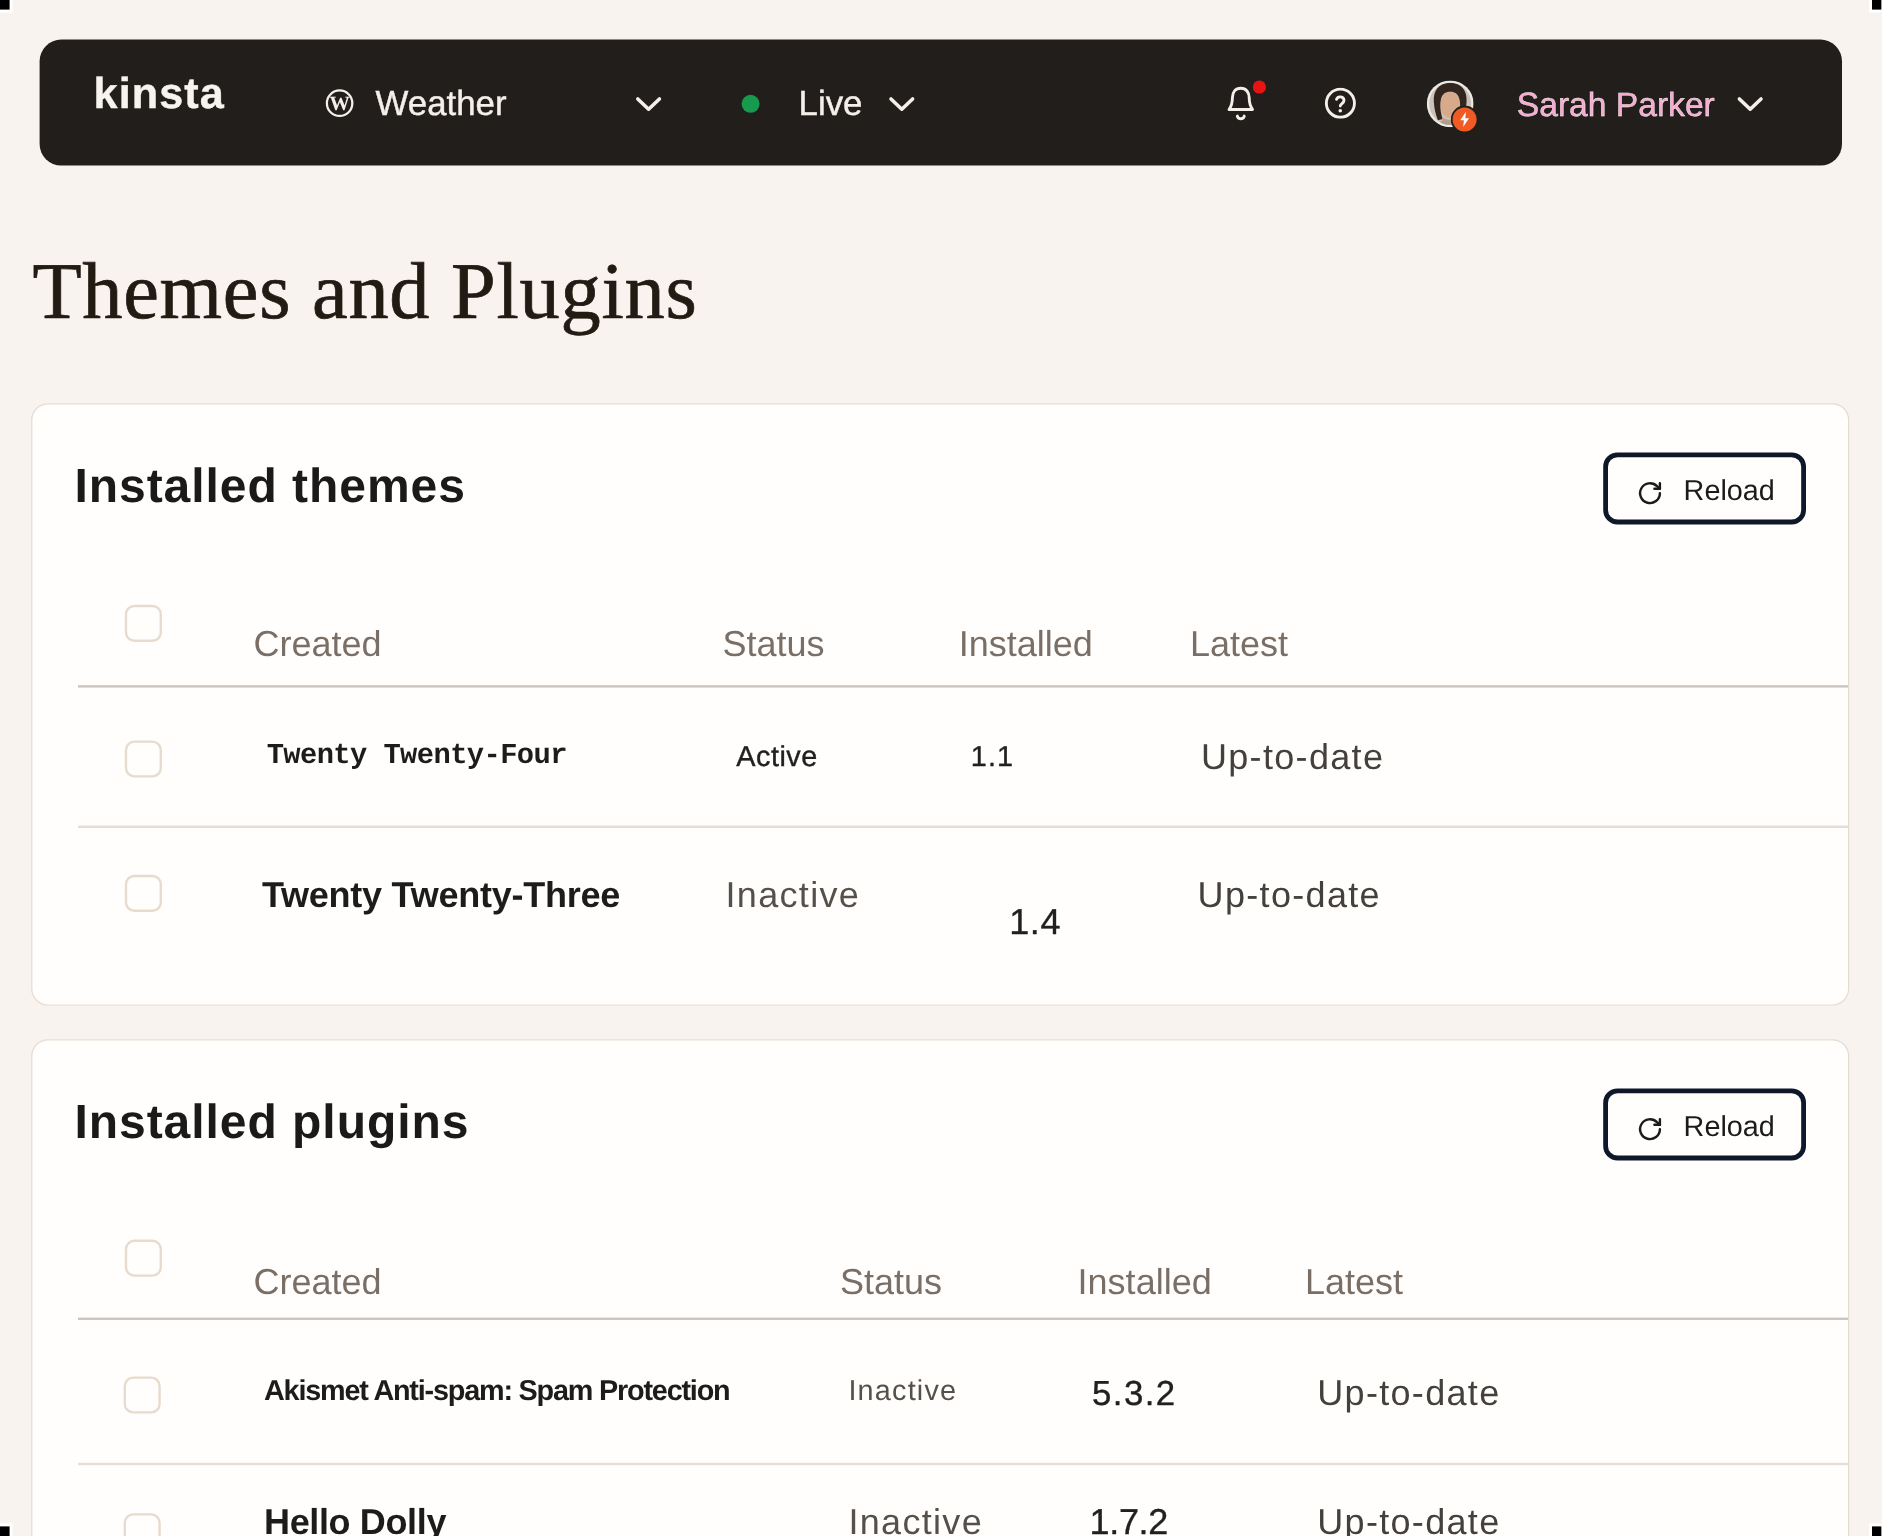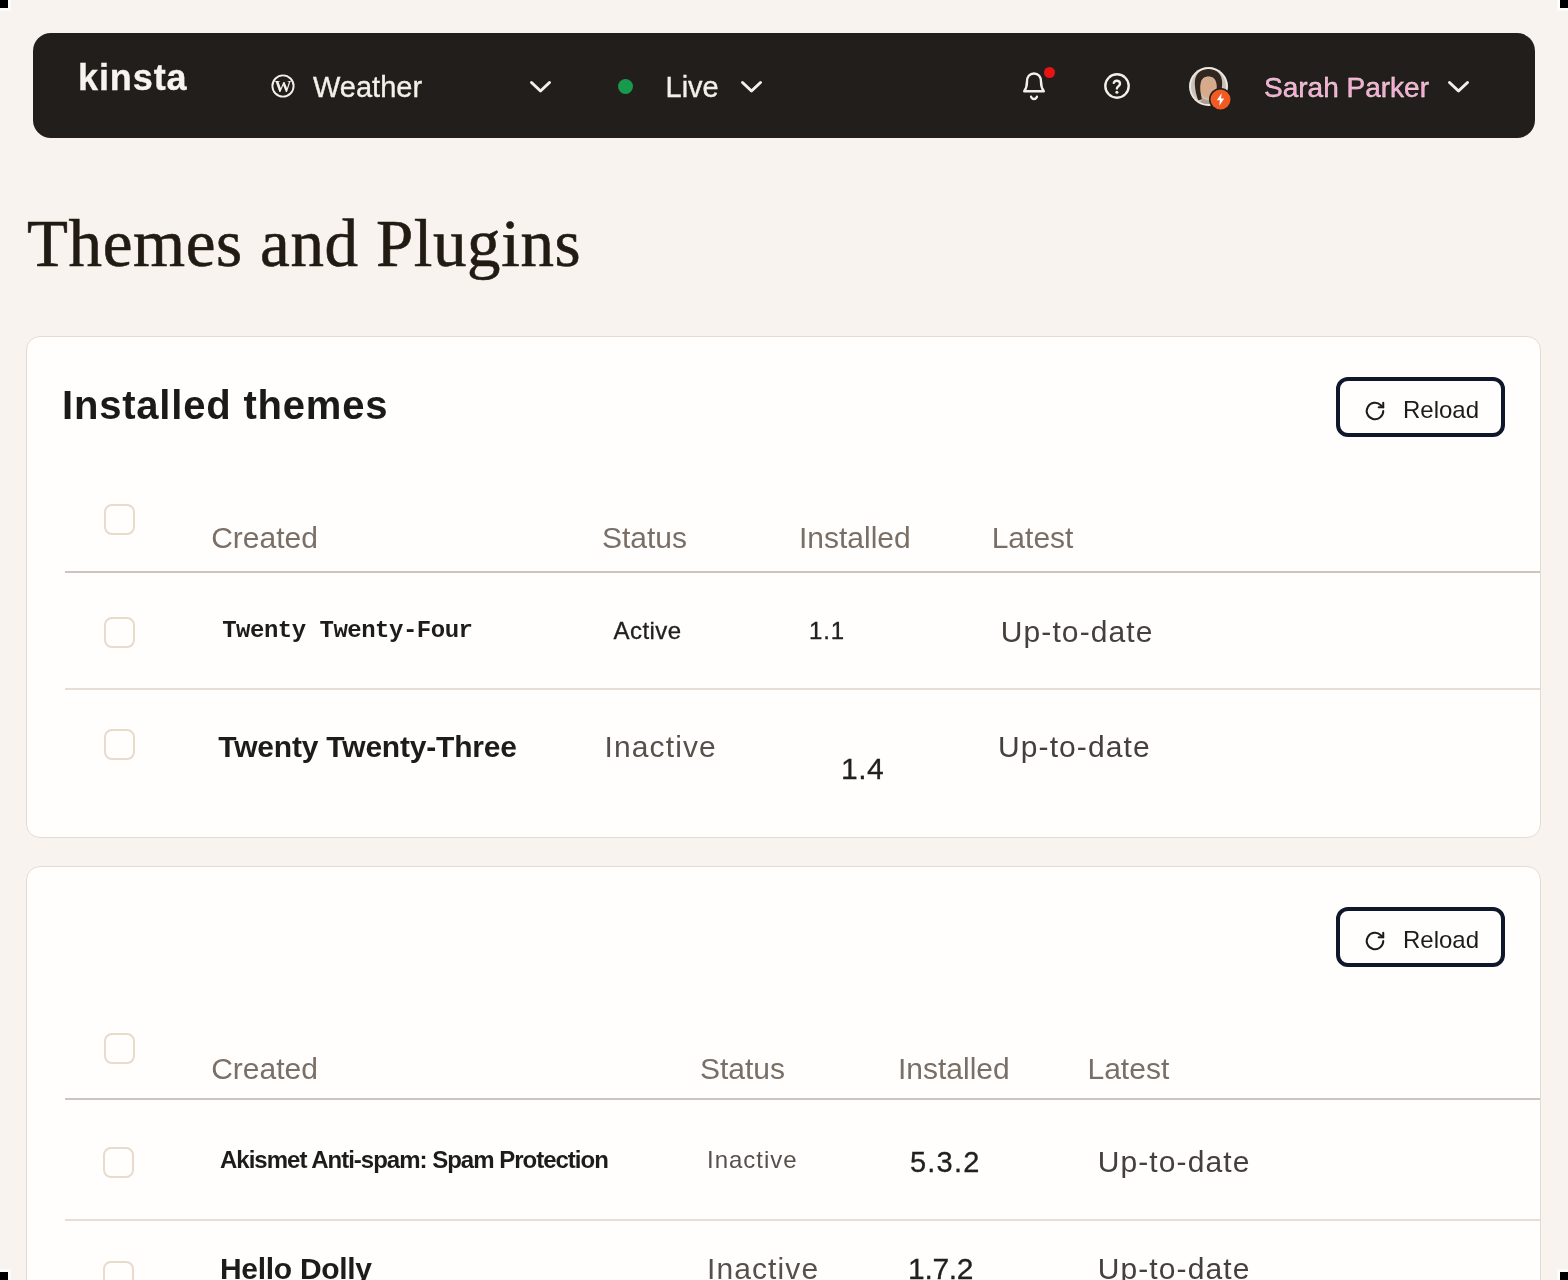--- a/index.html
+++ b/index.html
@@ -113,20 +113,21 @@
     <div class="divider d2" style="left:38px; right:0; top:351px;"></div>
 
     <div class="cb" style="left:77px; top:392px;"></div>
     <div class="txt" style="left:191.3px; top:395.1px; font-size:30px; font-weight:700; letter-spacing:-0.2px; color:#1d1c1b;">Twenty Twenty-Three</div>
     <div class="txt" style="left:577.6px; top:395.1px; font-size:30px; font-weight:400; letter-spacing:1.1px; color:#56504a;">Inactive</div>
     <div class="txt" style="left:814px; top:395.1px; font-size:30px; font-weight:500; letter-spacing:0.5px; color:#21201e;margin-top:22px; -webkit-text-stroke:0.3px #21201e;">1.4</div>
     <div class="txt" style="left:971px; top:395.1px; font-size:30px; font-weight:400; letter-spacing:1.1px; color:#44403c;">Up-to-date</div>
   </div>
 
   <div class="card" style="top:866px; height:560px;">
+    <div class="cardtitle" style="top:48px;">Installed plugins</div>
     <div class="reload" style="top:40px;">
       <svg width="22" height="22" viewBox="0 0 24 24" fill="none" stroke="#1d1b19" stroke-width="2.2" stroke-linecap="round" stroke-linejoin="round">
         <path d="M21 12a9 9 0 1 1-2.64-6.36L21 8"></path>
         <polyline points="21 3 21 8 16 8"></polyline>
       </svg>
       <span>Reload</span>
     </div>
     <div class="cb" style="left:77px; top:166px;"></div>
     <div class="hdr" style="left:184.2px; top:186.6px;">Created</div>
     <div class="hdr" style="left:673px; top:186.6px;">Status</div>

